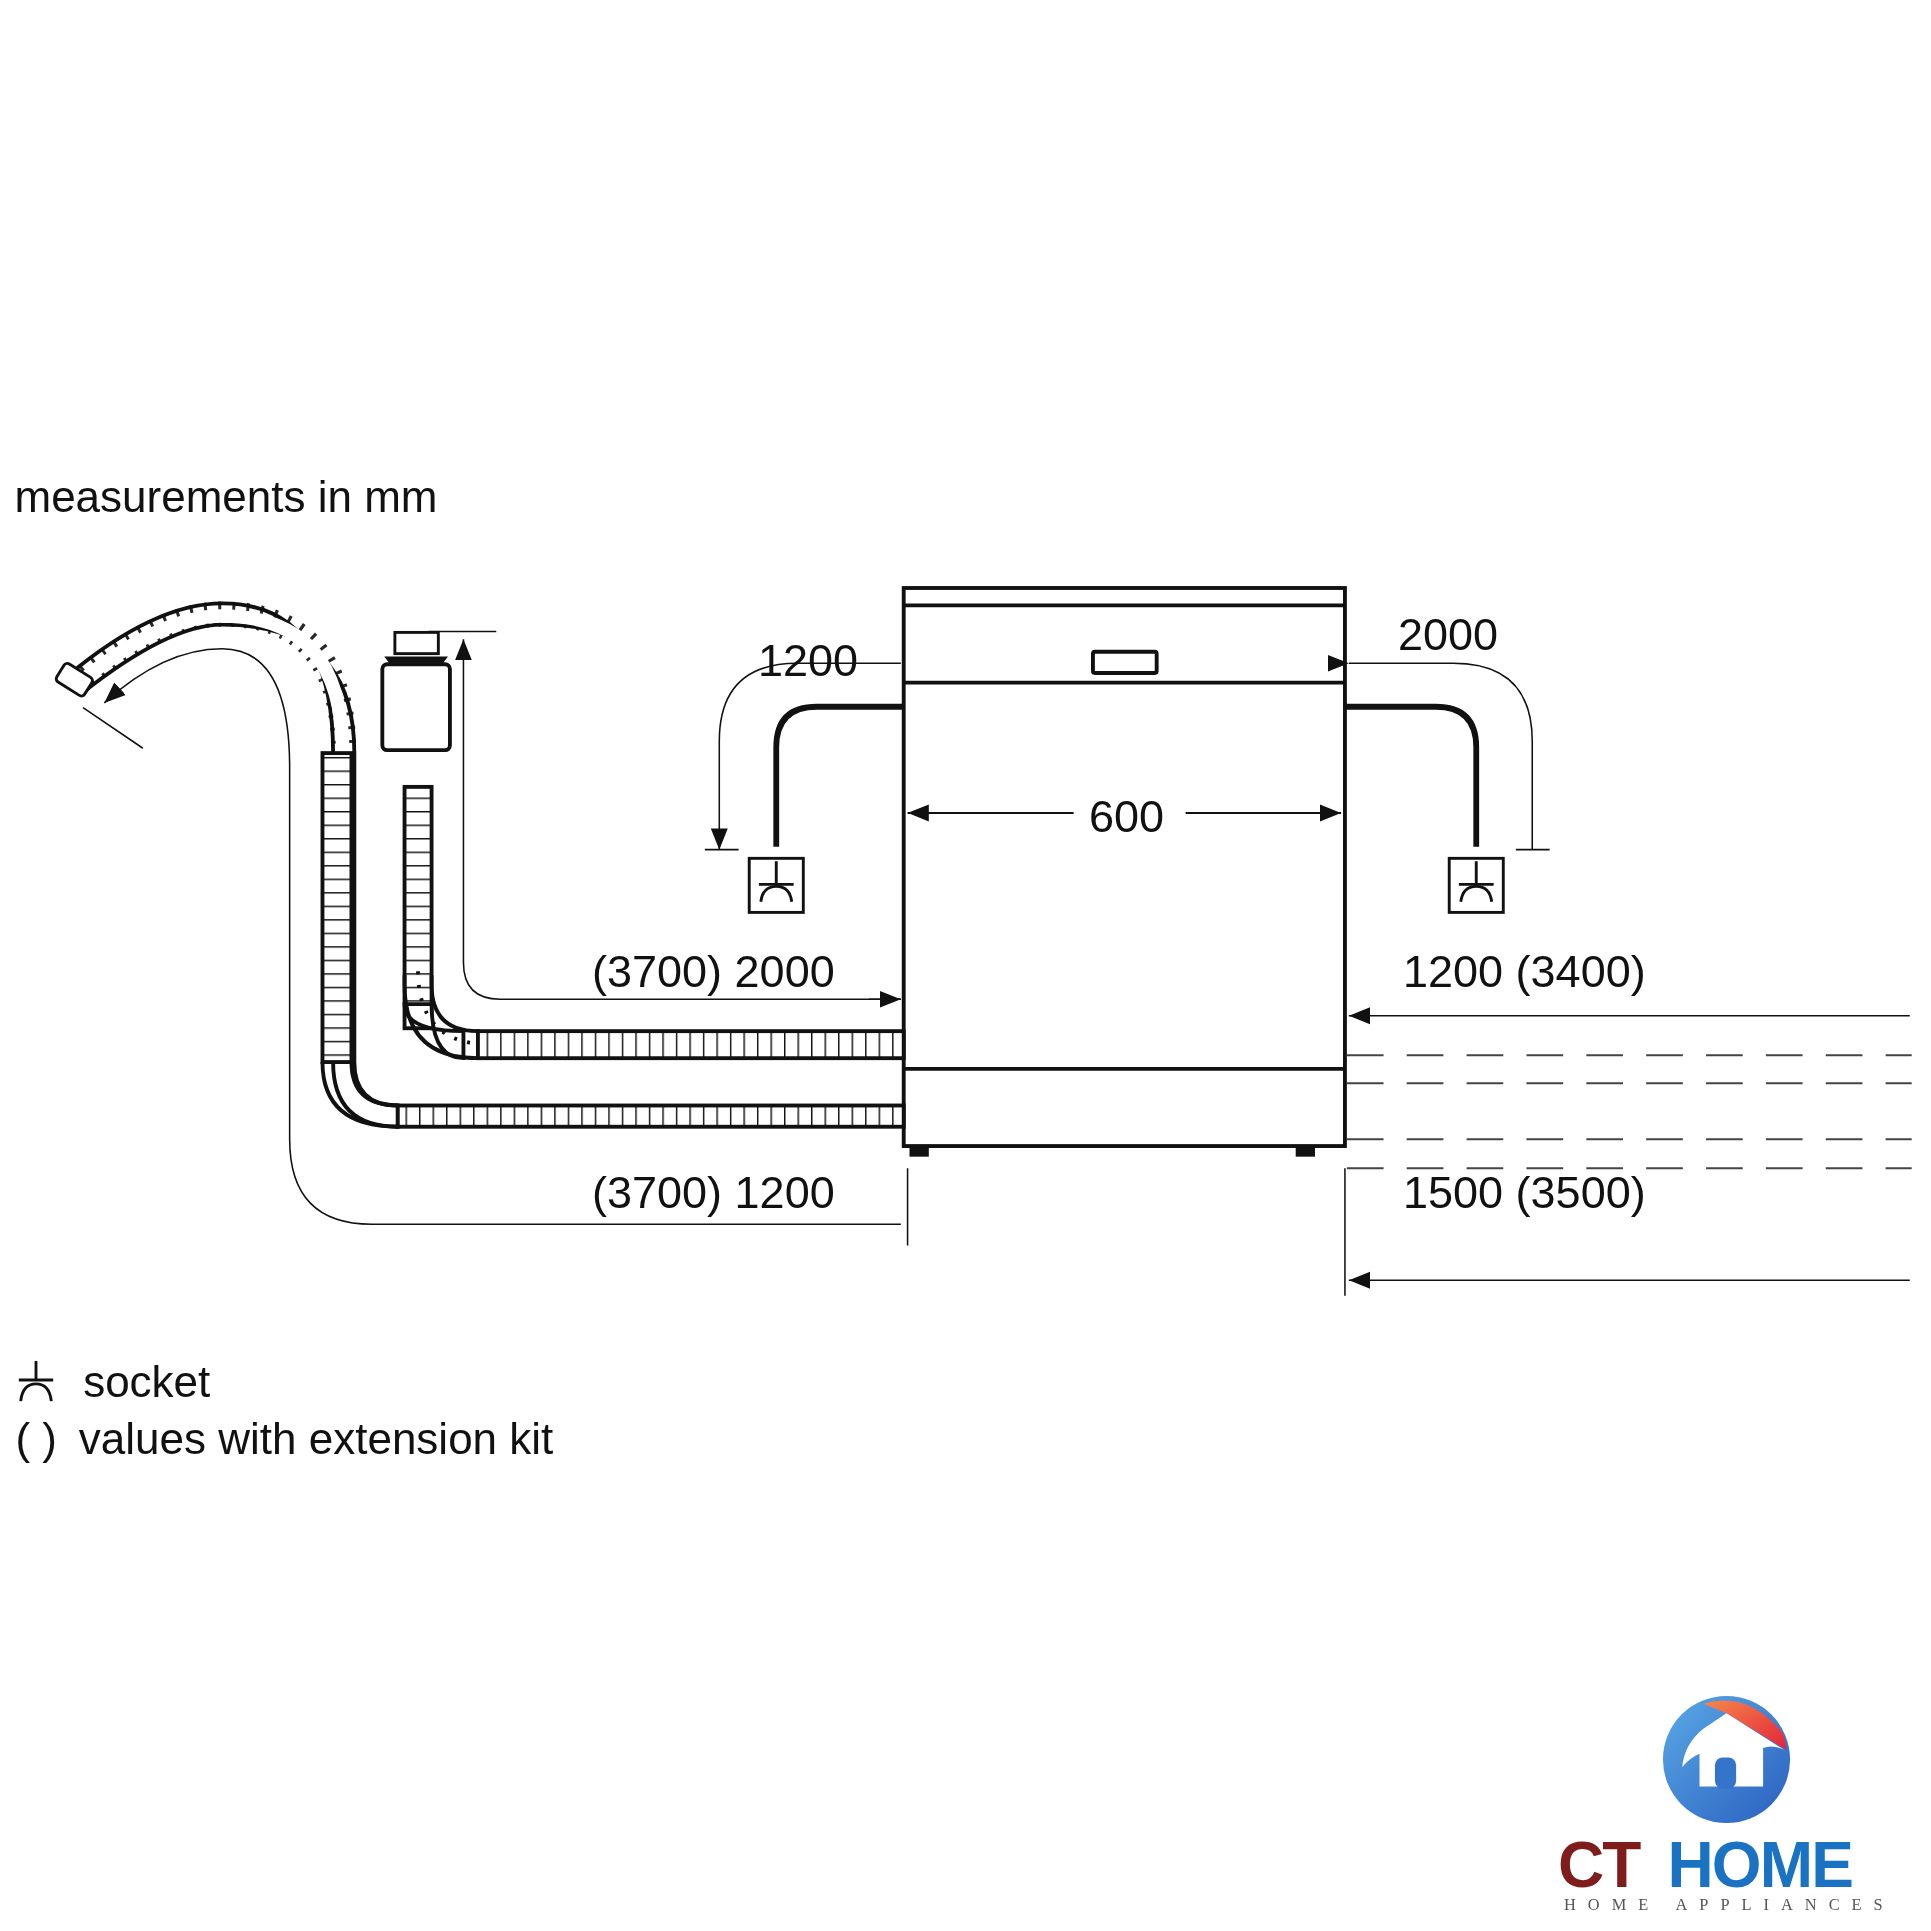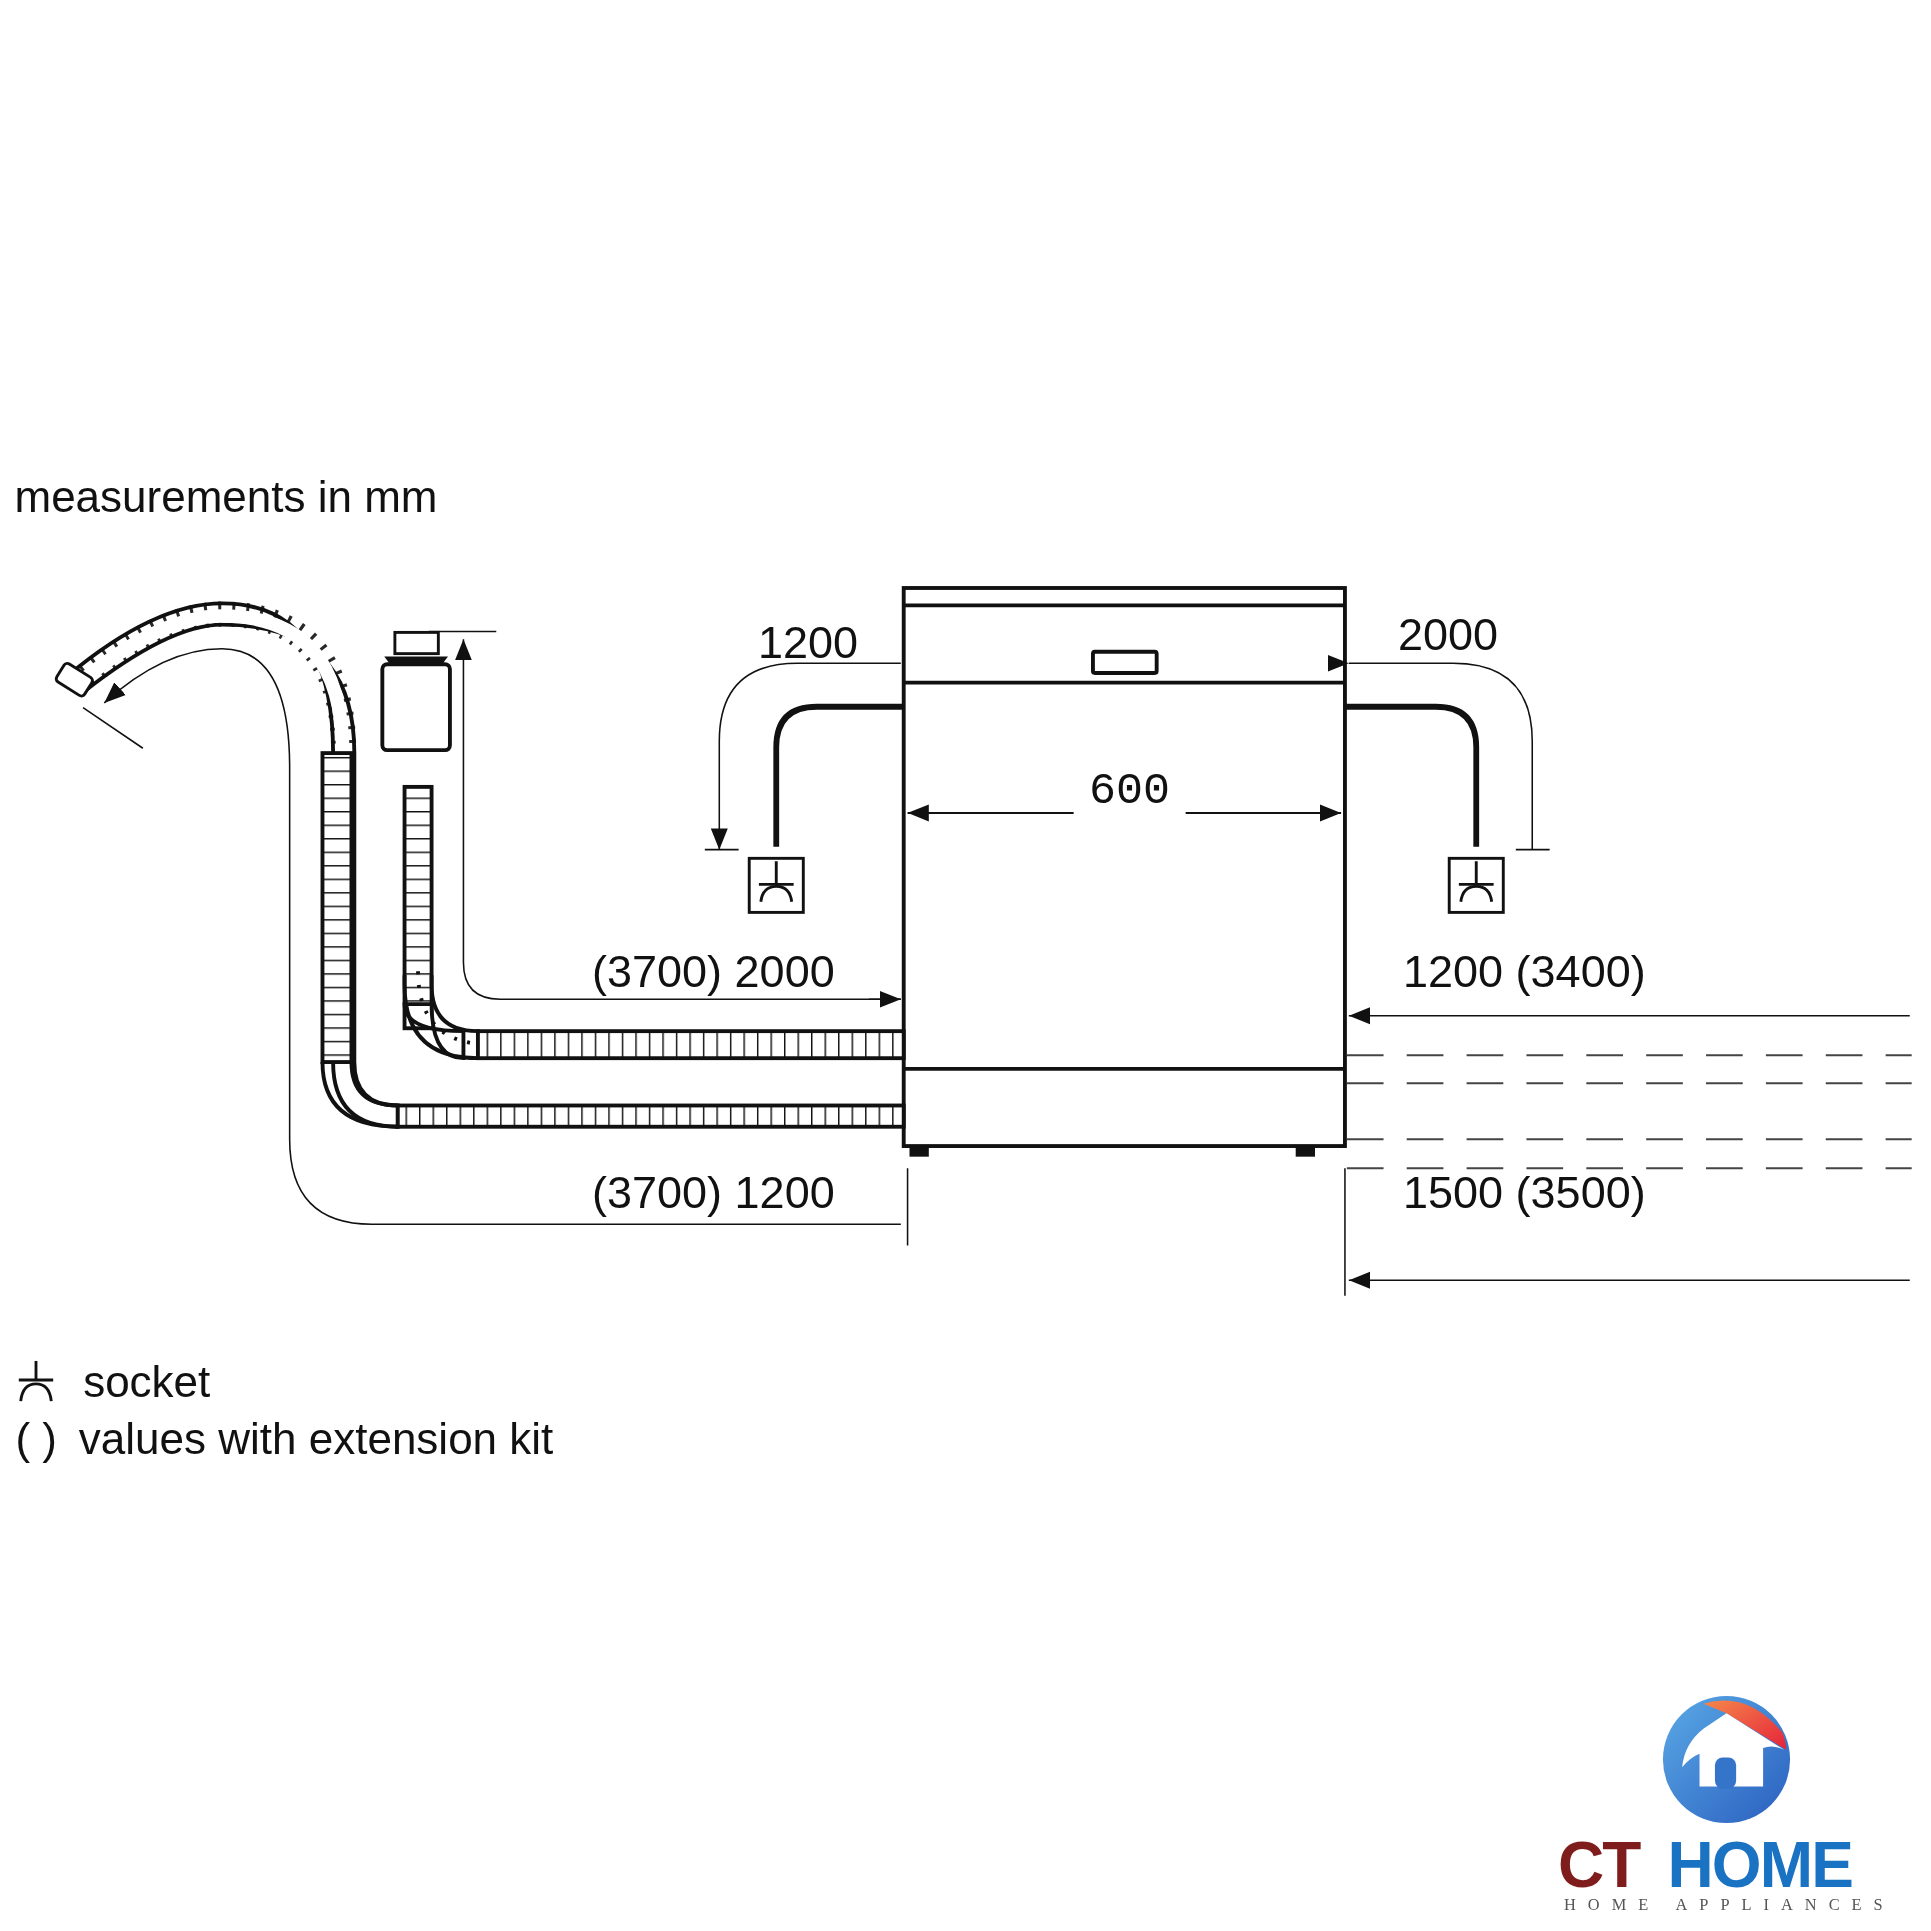--- a/index.html
+++ b/index.html
@@ -115,23 +115,23 @@
   </g>
   <g fill="none" stroke="#111" stroke-width="1.6">
     <line x1="1978" y1="1052" x2="1397" y2="1052" marker-end="url(#arr)"></line>
     <line x1="1978" y1="1326" x2="1397" y2="1326" marker-end="url(#arr)"></line>
     <line x1="1393" y1="1210" x2="1393" y2="1342"></line>
   </g>
 </svg>
 
 <div class="txt" style="left:14.5px; top:472px; font-size:44px;">measurements in mm</div>
 
-<div class="txt big" style="left:758px; top:620px;">1200</div>
+<div class="txt big" style="left:758px; top:638px;">1200</div>
 <div class="txt big" style="left:1398px; top:612px;">2000</div>
-<div class="txt big" style="left:1089px; top:769px;font-family:Liberation Mono, monospace;">600</div>
+<div class="txt big" style="left:1089px; top:794px;">600</div>
 <div class="txt big" style="left:592px; top:949px;">(3700) 2000</div>
 <div class="txt big" style="left:592px; top:1170px;">(3700) 1200</div>
 <div class="txt big" style="left:1403px; top:949px;text-align:right;">1200 (3400)</div>
 <div class="txt big" style="left:1403px; top:1170px;">1500 (3500)</div>
 
 <div class="txt legend" style="left:15.4px; top:1359px;">
   <svg width="42" height="44" viewBox="0 0 44 46" style="vertical-align:-5.8px;">
     <line x1="22" y1="2" x2="22" y2="22" stroke="#111" stroke-width="3"></line>
     <line x1="4" y1="22" x2="40" y2="22" stroke="#111" stroke-width="3"></line>
     <path d="M6,44 Q8,26 22,26 Q36,26 38,44" fill="none" stroke="#111" stroke-width="3"></path>

